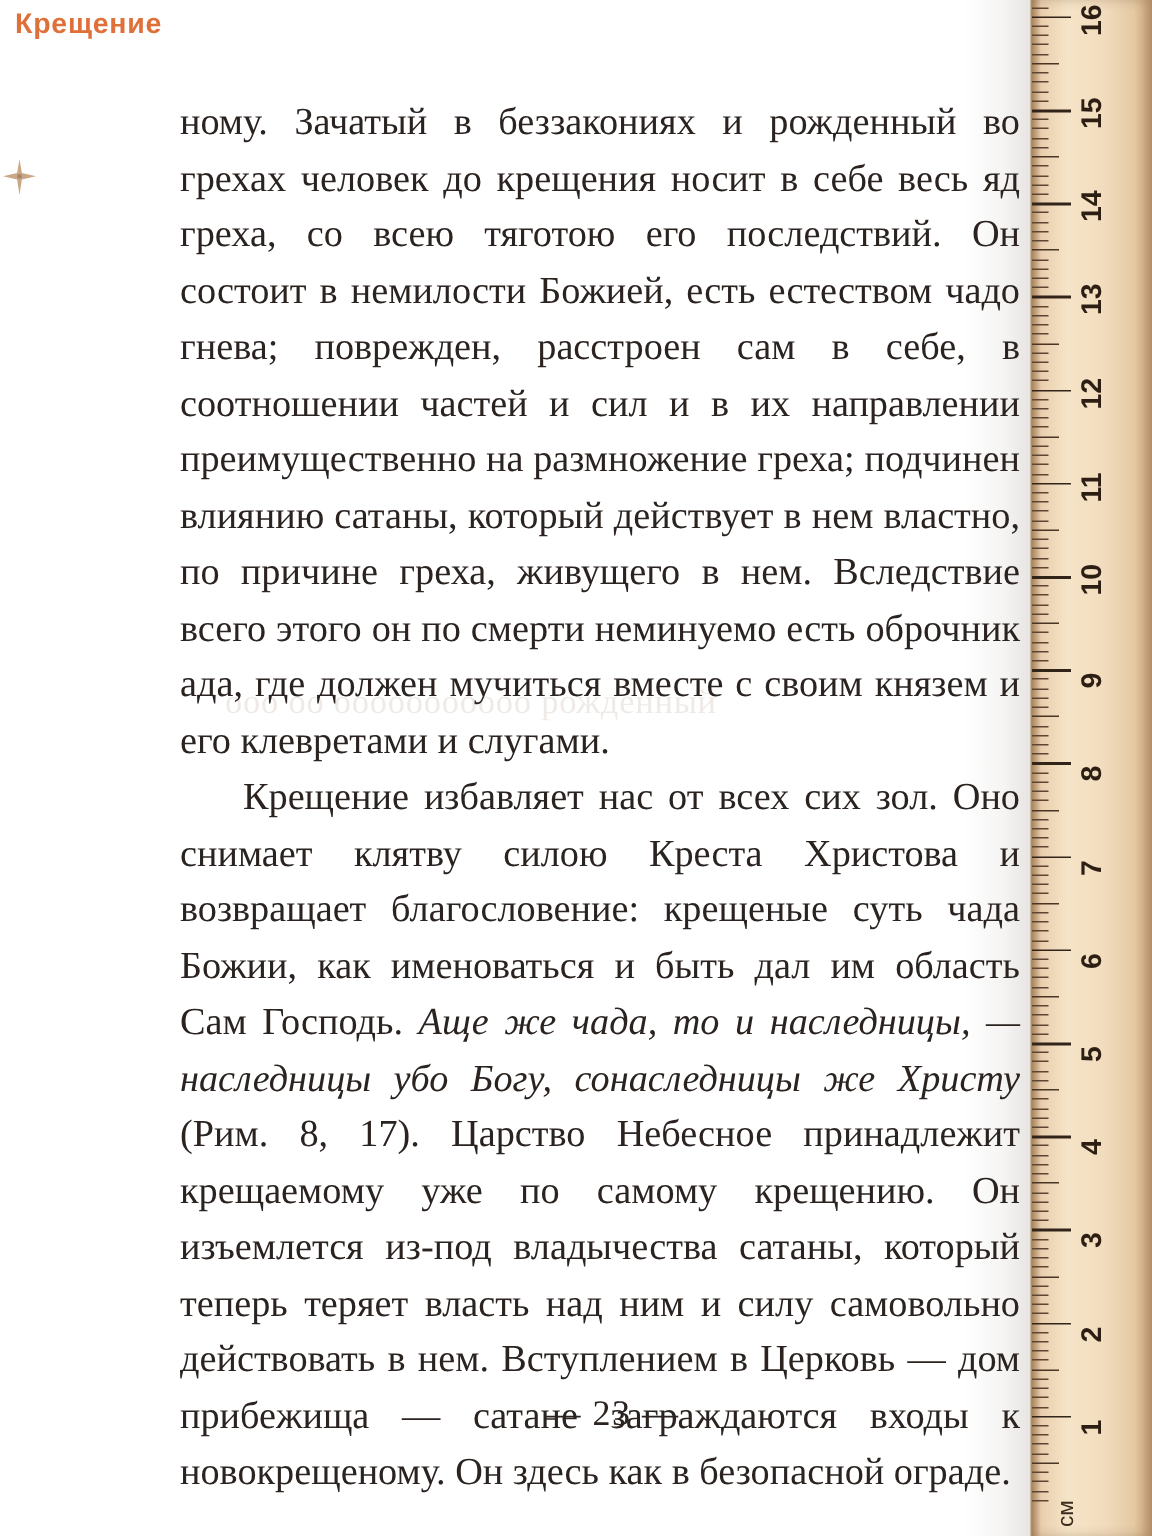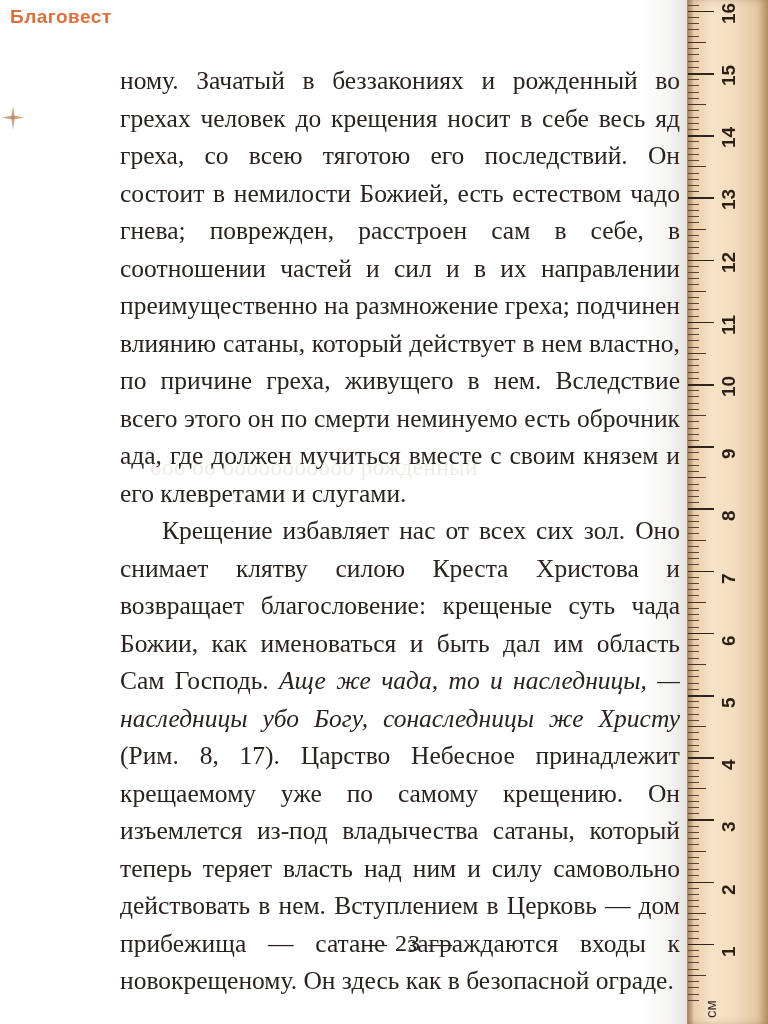--- a/index.html
+++ b/index.html
@@ -178,21 +178,21 @@
       </p>
       <p class="indent">
         <span>Крещение избавляет нас от всех сих зол. Оно снимает клятву силою Креста Христова и возвращает благословение: крещеные суть чада Божии, как именоваться и быть дал им область Сам Господь. </span><span class="ital">Аще же чада, то и наследницы, — наследницы убо Богу, сонаследницы же Христу</span><span> (Рим. 8, 17). Царство Небесное принадлежит крещаемому уже по самому крещению. Он изъемлется из-под владычества сатаны, который теперь теряет власть над ним и силу самовольно действовать в нем. Вступлением в Церковь — дом прибежища — сатане заграждаются входы к новокрещеному. Он здесь как в безопасной ограде.</span>
       </p>
     </div>
   </div>
 
   <div class="folio">— 23 —</div>
 </div>
 
-<div class="brand">Благовест</div>
+<div class="brand">Крещение</div>
 
 <div class="ornament">
   <svg viewBox="0 0 26 26" width="26" height="26" aria-hidden="true">
     <path d="M13 1 L14.6 10.4 L24 12.5 L14.6 14.6 L13 25 L11.4 14.6 L2 12.5 L11.4 10.4 Z" fill="#b98a5e"></path>
     <circle cx="13" cy="12.6" r="1.6" fill="#8a5f38"></circle>
   </svg>
 </div>
 
 <div class="ruler">
   <div class="ruler-edge"></div>

